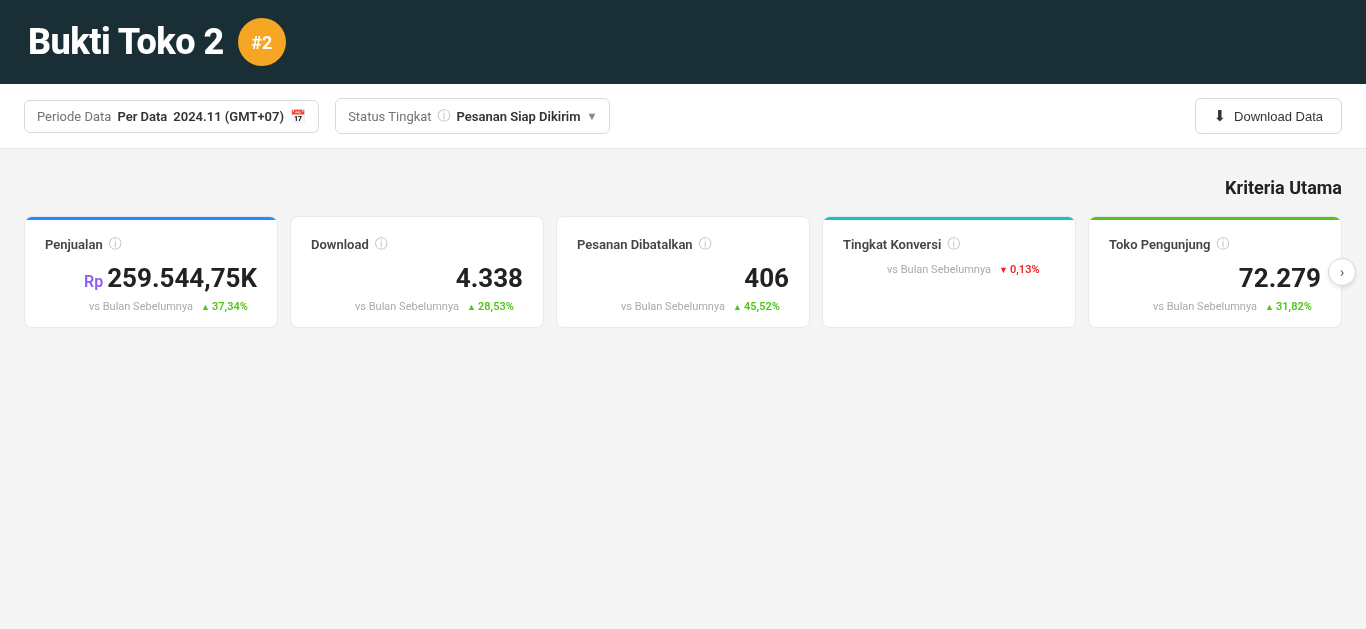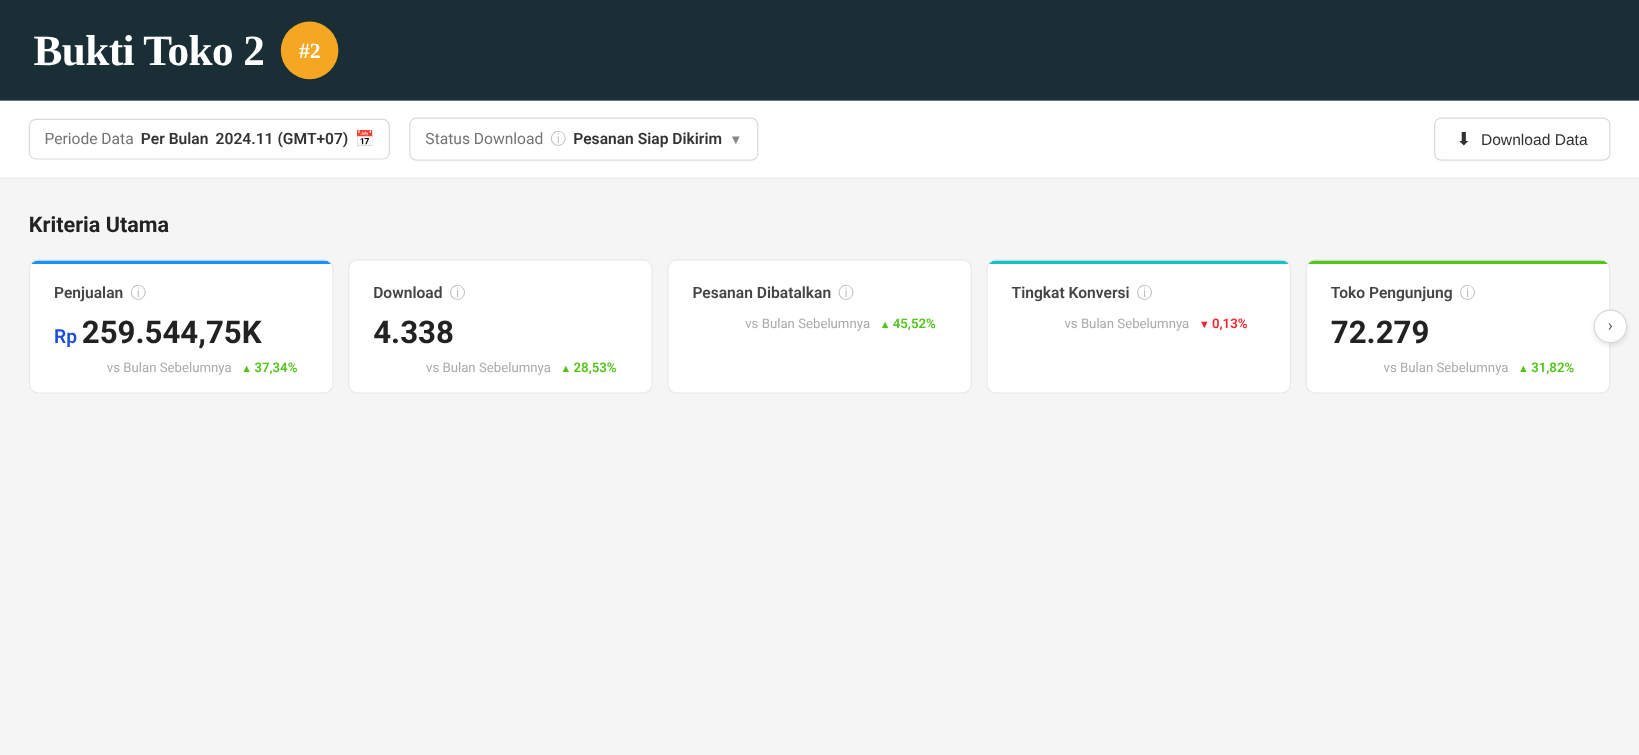--- a/index.html
+++ b/index.html
@@ -9,21 +9,20 @@
       color: #333;
     }
 
     
     .header {
       background: #1a2e35;
       padding: 18px 28px;
       display: flex;
       align-items: center;
       gap: 14px;
-      font-family: Liberation Serif, serif;
     }
     .header-title {
       font-size: 36px;
       font-weight: 800;
       color: #fff;
       letter-spacing: -0.5px;
     }
     .header-badge {
       background: #f5a623;
       color: #fff;
@@ -82,20 +81,21 @@
       background: #fff;
       cursor: pointer;
       font-size: 13px;
       font-weight: 500;
       color: #333;
     }
 
     
     .main-content {
       padding: 28px 24px;
+      text-align: right;
     }
     .section-title {
       font-size: 18px;
       font-weight: 700;
       color: #222;
       margin-bottom: 18px;
     }
 
     
     .cards-row {
@@ -145,21 +145,21 @@
     .card-main-value {
       font-size: 26px;
       font-weight: 700;
       color: #222;
       margin-bottom: 6px;
       line-height: 1.2;
     }
     .card-main-value .currency-prefix {
       font-size: 16px;
       font-weight: 600;
-      color: #1d4ed8;
+      color: #8b5cf6;
     }
     .card-compare {
       display: flex;
       align-items: center;
       gap: 8px;
       margin-top: 4px;
       margin-left: 44px;
     }
     .compare-label {
       font-size: 11px;
@@ -212,27 +212,27 @@
 <body>
 
 <div class="header">
   <span class="header-title">Bukti Toko 2</span>
   <div class="header-badge">#2</div>
 </div>
 
 <div class="filter-bar">
   <div class="filter-group">
     <span class="filter-label">Periode Data</span>
-    <span class="filter-value">Per Bulan</span>
+    <span class="filter-value">Per Data</span>
     <span class="filter-value">2024.11 (GMT+07)</span>
     <span class="filter-icon">📅</span>
   </div>
 
   <div class="filter-group status-dropdown">
-    <span class="filter-label">Status Download</span>
+    <span class="filter-label">Status Tingkat</span>
     <span class="info-icon">ⓘ</span>
     <span class="filter-value">Pesanan Siap Dikirim</span>
     <span class="dropdown-arrow">▼</span>
   </div>
 
   <div class="filter-spacer"></div>
 
   <button class="download-btn">
     <span style="font-size:15px;">⬇</span>
     <span>Download Data</span>
@@ -272,20 +272,23 @@
         <span class="compare-value up">
           <span class="arrow-up"></span>28,53%
         </span>
       </div>
     </div>
       <div class="metric-card ">
       <div class="card-header">
         <span class="card-title">Pesanan Dibatalkan</span>
         <span class="info-icon">ⓘ</span>
       </div>
+      <div class="card-main-value">
+        406
+      </div>
       <div class="card-compare">
         <span class="compare-label">vs Bulan Sebelumnya</span>
         <span class="compare-value up">
           <span class="arrow-up"></span>45,52%
         </span>
       </div>
     </div>
       <div class="metric-card teal">
       <div class="card-header">
         <span class="card-title">Tingkat Konversi</span>

